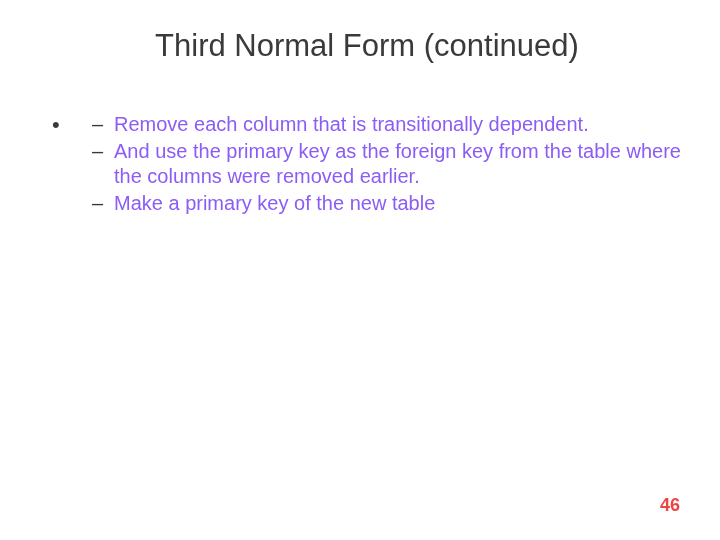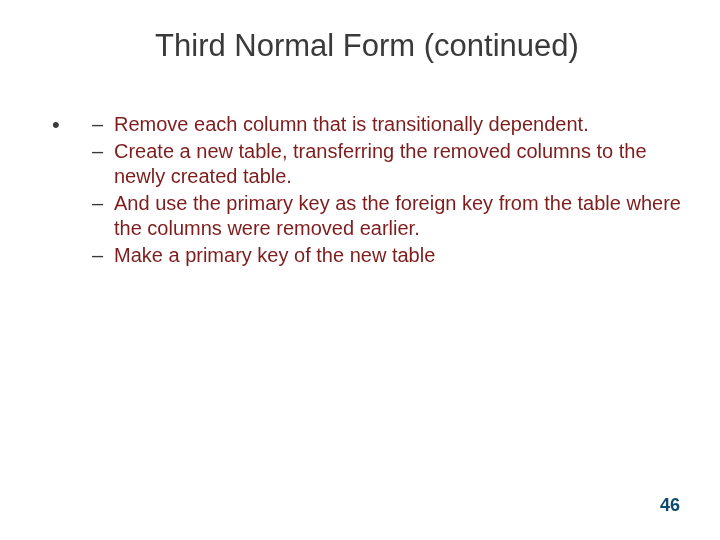--- a/index.html
+++ b/index.html
@@ -39,50 +39,49 @@
     .level2 {
       list-style: none;
       margin-top: 8px;
     }
     .level2 > li {
       position: relative;
       padding-left: 22px;
       margin-left: 18px;
       font-size: 20px;
       line-height: 1.25;
-      color: #7f1d1d;
+      color: #8b5cf6;
       margin-bottom: 2px;
     }
     .level2 > li::before {
       content: "–";
       position: absolute;
       left: 0;
       top: 0;
       color: #3a3a3a;
     }
     .page-number {
       position: absolute;
       bottom: 24px;
       right: 40px;
       font-size: 18px;
       font-weight: 700;
-      color: #0c4a6e;
+      color: #ef4444;
     }
   </style>
 </head>
 <body>
 
 <div class="slide">
   <h1 class="title">Third Normal Form (continued)</h1>
 
   <ul class="level1">
     <li>
       <ul class="level2">
         <li><span>Remove each column that is transitionally dependent.</span></li>
-        <li><span>Create a new table,  transferring the removed columns to the newly created table.</span></li>
         <li><span>And use the primary key as the foreign key from the table where the columns were removed earlier.</span></li>
         <li><span>Make a primary key of the new table</span></li>
       </ul>
     </li>
   </ul>
 
   <div class="page-number">46</div>
 </div>
 
 </body></html>

